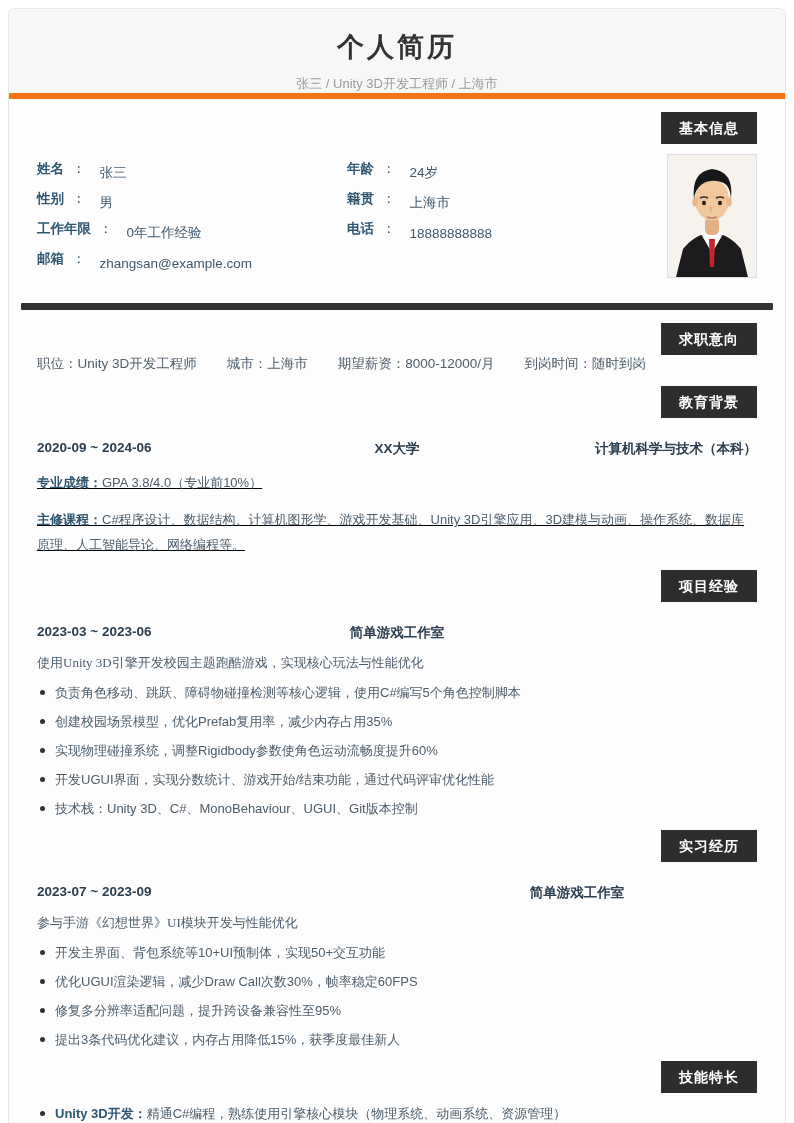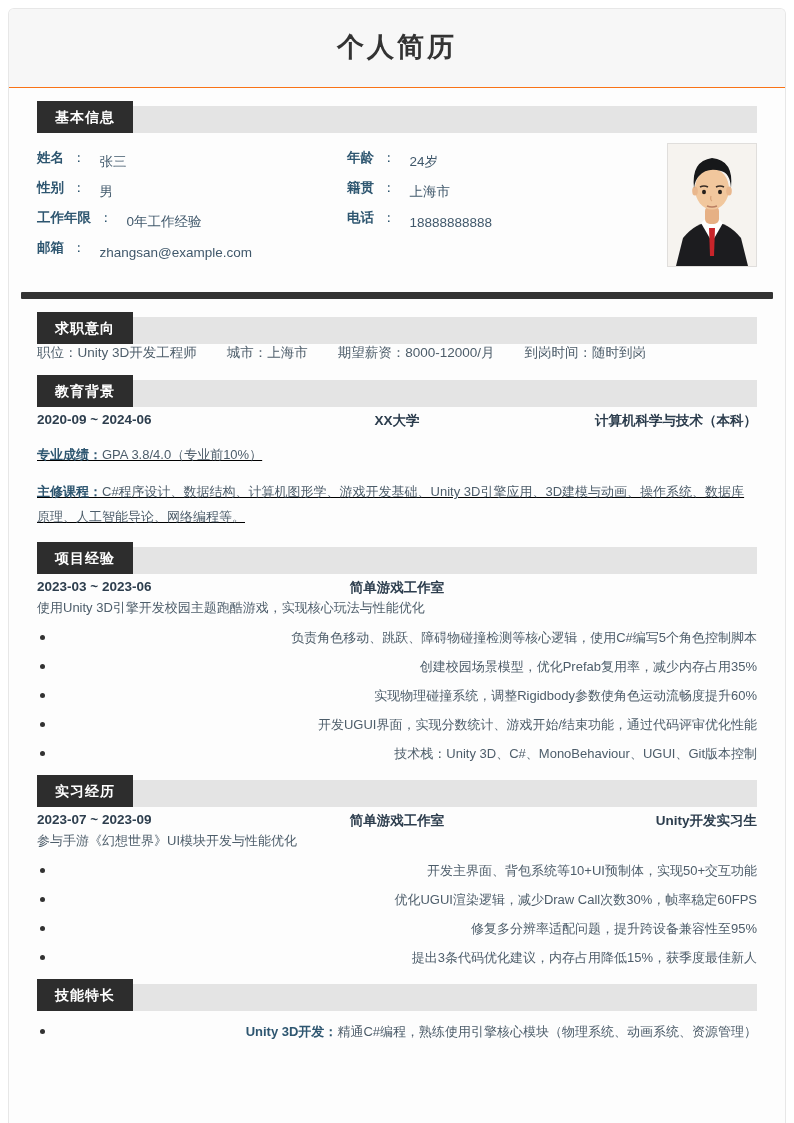--- a/index.html
+++ b/index.html
@@ -1,69 +1,70 @@
 <!DOCTYPE html>
 <html><head>
 <meta charset="utf-8">
 <style>
   * { margin:0; padding:0; box-sizing:border-box; }
   html,body { width:794px; height:1123px; background:#ffffff; overflow:hidden;
               font-family:"Liberation Sans","DejaVu Sans",sans-serif; }
   .card { position:absolute; left:8px; top:8px; width:778px; height:1115px;
           background:#fdfdfd; border:1px solid #e7e7e7; border-bottom:none;
           border-radius:6px 6px 0 0; overflow:hidden; }
-  .header { background:#f7f7f7; padding:20px 0 22px; text-align:center;
-            border-bottom:1px solid #f97316; }
+  .header { background:#f7f7f7; padding:20px 0 0; text-align:center;
+            border-bottom:6px solid #f97316; }
   .title { font-size:27px; font-weight:bold; color:#333333; letter-spacing:3px; }
   .subtitle { margin-top:10px; font-size:13px; color:#9b9b9b; }
   .content { padding:0 28px; }
 
-  .sec-head { display:flex; align-items:flex-end; height:32px; margin-top:13px; }
+  .sec-head { display:flex; align-items:flex-end; height:32px; margin-top:13px;flex-direction:column; }
   .badge { background:#2d2d2d; color:#ffffff; font-weight:bold; font-size:14px;
            height:32px; line-height:32px; padding:0 18px; letter-spacing:1px; }
   .strip { flex:1; height:27px; background:#e4e4e4; }
 
   .basic-wrap { position:relative; margin-top:10px; min-height:134px; }
   .info-cols { display:flex; }
   .col-l { width:310px; }
   .col-r { flex:1; }
   .info-row { height:30px; display:flex; align-items:center; font-size:13.5px; }
   .i-label { font-weight:bold; color:#2e5670; }
   .i-colon { color:#2e5670; margin:0 14px 0 8px; }
   .i-value { color:#40586b;margin-top:8px; }
   .photo-box { position:absolute; right:0; top:0; width:90px; height:124px;
                border:1px solid #e0dedc; background:#f6f3f0; }
 
   .divider { height:7px; background:#333333; margin:15px -16px 0; border-radius:1px; }
   .intent-row { display:flex; gap:30px; font-size:13.5px; color:#4d5d6a; }
 
-  .tri-row { display:flex; margin-top:5px; font-size:13.5px; font-weight:bold; color:#2c3d4d;justify-content:space-between; }
+  .tri-row { display:flex; margin-top:22px; font-size:13.5px; font-weight:bold; color:#2c3d4d;justify-content:space-between; }
   .tri-row span { flex:1; }
   .tri-c { text-align:center; }
   .tri-r { text-align:right; }
 
   .kv-line { margin-top:12px; font-size:13px; line-height:25px;text-decoration:underline; }
   .kv-label { font-weight:bold; color:#2e5670; }
   .kv-text { color:#4d5d6a; }
 
-  .desc { margin-top:2px; font-size:13px; color:#4d5d6a; }
+  .desc { margin-top:12px; font-size:13px; color:#4d5d6a;font-family:Liberation Serif, serif; }
 
   ul.bullets { list-style:none; margin-top:4px; }
   ul.bullets li { position:relative; padding-left:18px; margin-top:13px;
-                  font-size:13px; color:#4d5d6a; line-height:16px;text-align:right; }
+                  font-size:13px; color:#4d5d6a; line-height:16px; }
   ul.bullets li::before { content:""; position:absolute; left:3px; top:5px;
                   width:5px; height:5px; border-radius:50%; background:#323232; }
 </style>
 </head>
 <body>
 
 <div class="card">
 
   <div class="header">
     <div class="title">个人简历</div>
+    <div class="subtitle">张三 / Unity 3D开发工程师 / 上海市</div>
   </div>
 
   <div class="content">
 
     <div class="sec-head">
       <div class="badge">基本信息</div>
       <div class="strip"></div>
     </div>
     <div class="basic-wrap">
       <div class="info-cols">
@@ -175,21 +176,20 @@
       <li>技术栈：Unity 3D、C#、MonoBehaviour、UGUI、Git版本控制</li>
     </ul>
 
     <div class="sec-head">
       <div class="badge">实习经历</div>
       <div class="strip"></div>
     </div>
     <div class="tri-row">
       <span>2023-07 ~ 2023-09</span>
       <span class="tri-c">简单游戏工作室</span>
-      <span class="tri-r">Unity开发实习生</span>
     </div>
     <div class="desc">参与手游《幻想世界》UI模块开发与性能优化</div>
     <ul class="bullets">
       <li>开发主界面、背包系统等10+UI预制体，实现50+交互功能</li>
       <li>优化UGUI渲染逻辑，减少Draw Call次数30%，帧率稳定60FPS</li>
       <li>修复多分辨率适配问题，提升跨设备兼容性至95%</li>
       <li>提出3条代码优化建议，内存占用降低15%，获季度最佳新人</li>
     </ul>
 
     <div class="sec-head">

